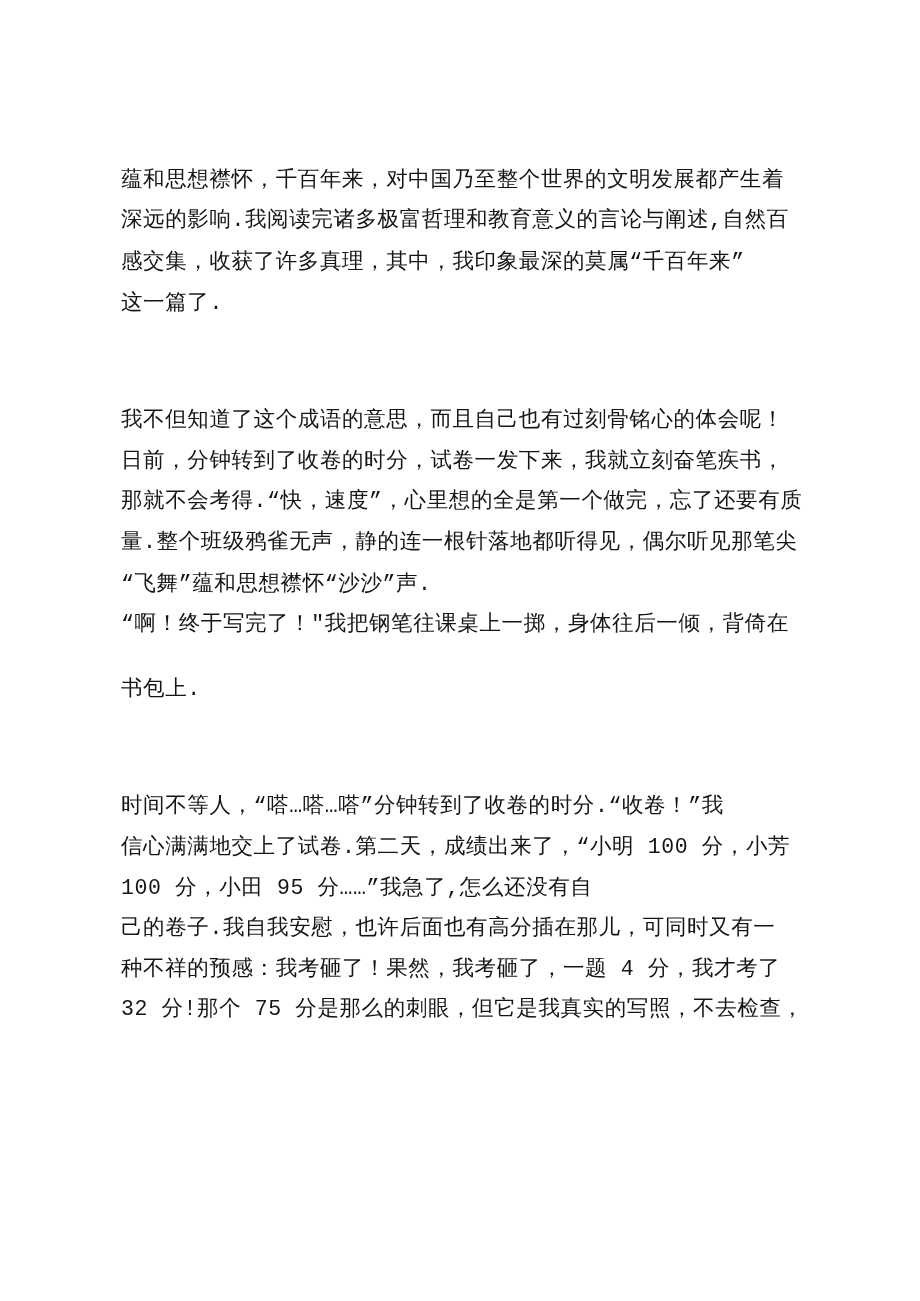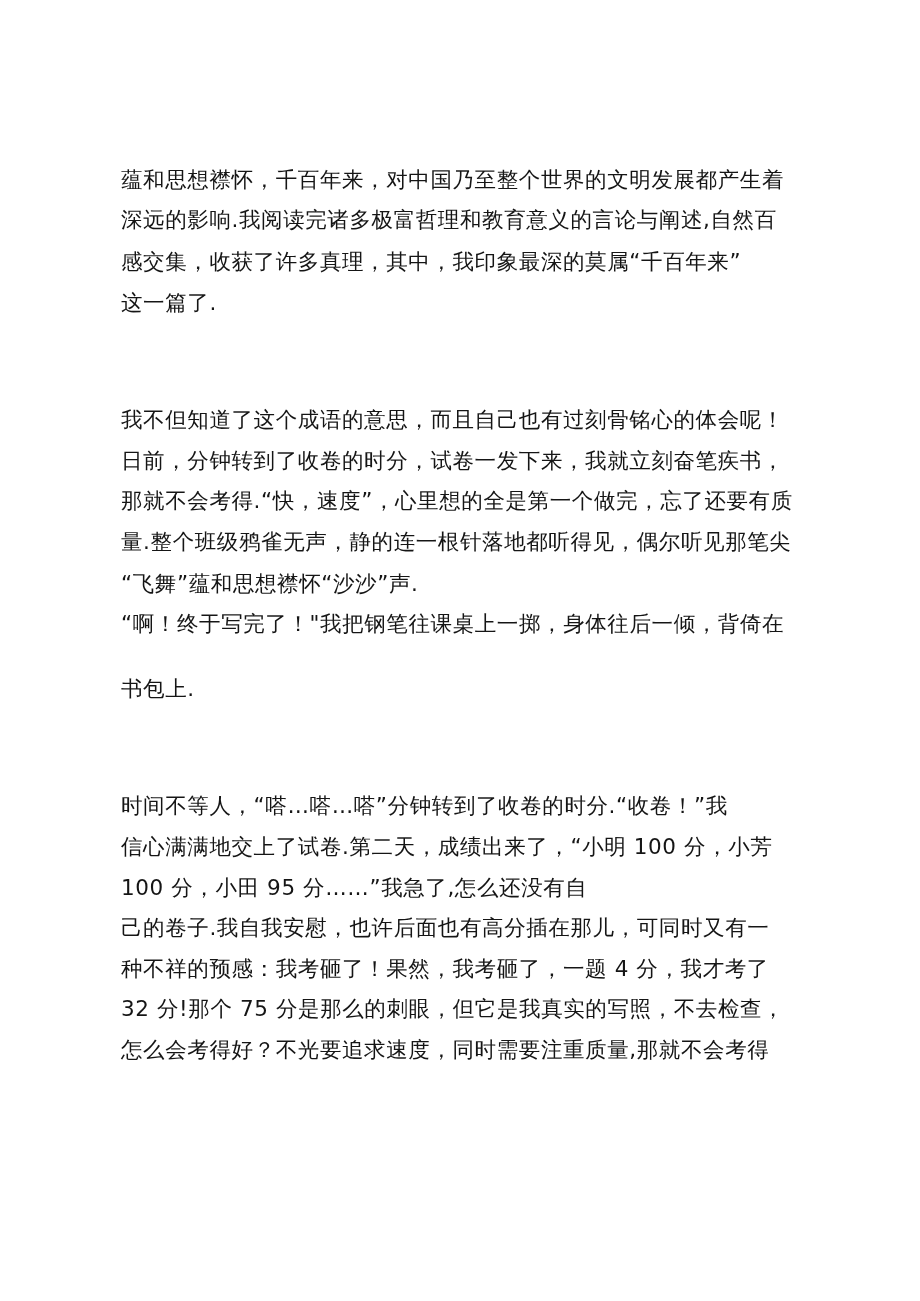--- a/index.html
+++ b/index.html
@@ -14,20 +14,21 @@
     overflow: hidden;
     font-family: "DejaVu Sans", "Liberation Sans", sans-serif;
     color: #111111;
   }
   .page {
     position: absolute;
     left: 0; top: 0;
     width: 920px;
     height: 1301px;
     background: #ffffff;
+    font-family: Liberation Mono, monospace;
   }
   .line {
     position: absolute;
     left: 121px;
     width: 700px;
     font-size: 21.5px;
     line-height: 30px;
     height: 30px;
     white-space: nowrap;
     letter-spacing: 0.6px;
@@ -51,14 +52,13 @@
   <div class="line" style="top:569px">“飞舞”蕴和思想襟怀“沙沙”声.</div>
   <div class="line" style="top:609px">“啊！终于写完了！"我把钢笔往课桌上一掷，身体往后一倾，背倚在</div>
   <div class="line" style="top:674px">书包上.</div>
 
   <div class="line" style="top:791px">时间不等人，“嗒…嗒…嗒”分钟转到了收卷的时分.“收卷！”我</div>
   <div class="line" style="top:832px">信心满满地交上了试卷.第二天，成绩出来了，“小明 100 分，小芳</div>
   <div class="line" style="top:873px">100 分，小田 95 分……”我急了,怎么还没有自</div>
   <div class="line" style="top:913px">己的卷子.我自我安慰，也许后面也有高分插在那儿，可同时又有一</div>
   <div class="line" style="top:954px">种不祥的预感：我考砸了！果然，我考砸了，一题 4 分，我才考了</div>
   <div class="line" style="top:994px">32 分!那个 75 分是那么的刺眼，但它是我真实的写照，不去检查，</div>
-  <div class="line" style="top:1035px">怎么会考得好？不光要追求速度，同时需要注重质量,那就不会考得</div>
 </div>
 
 </body></html>

